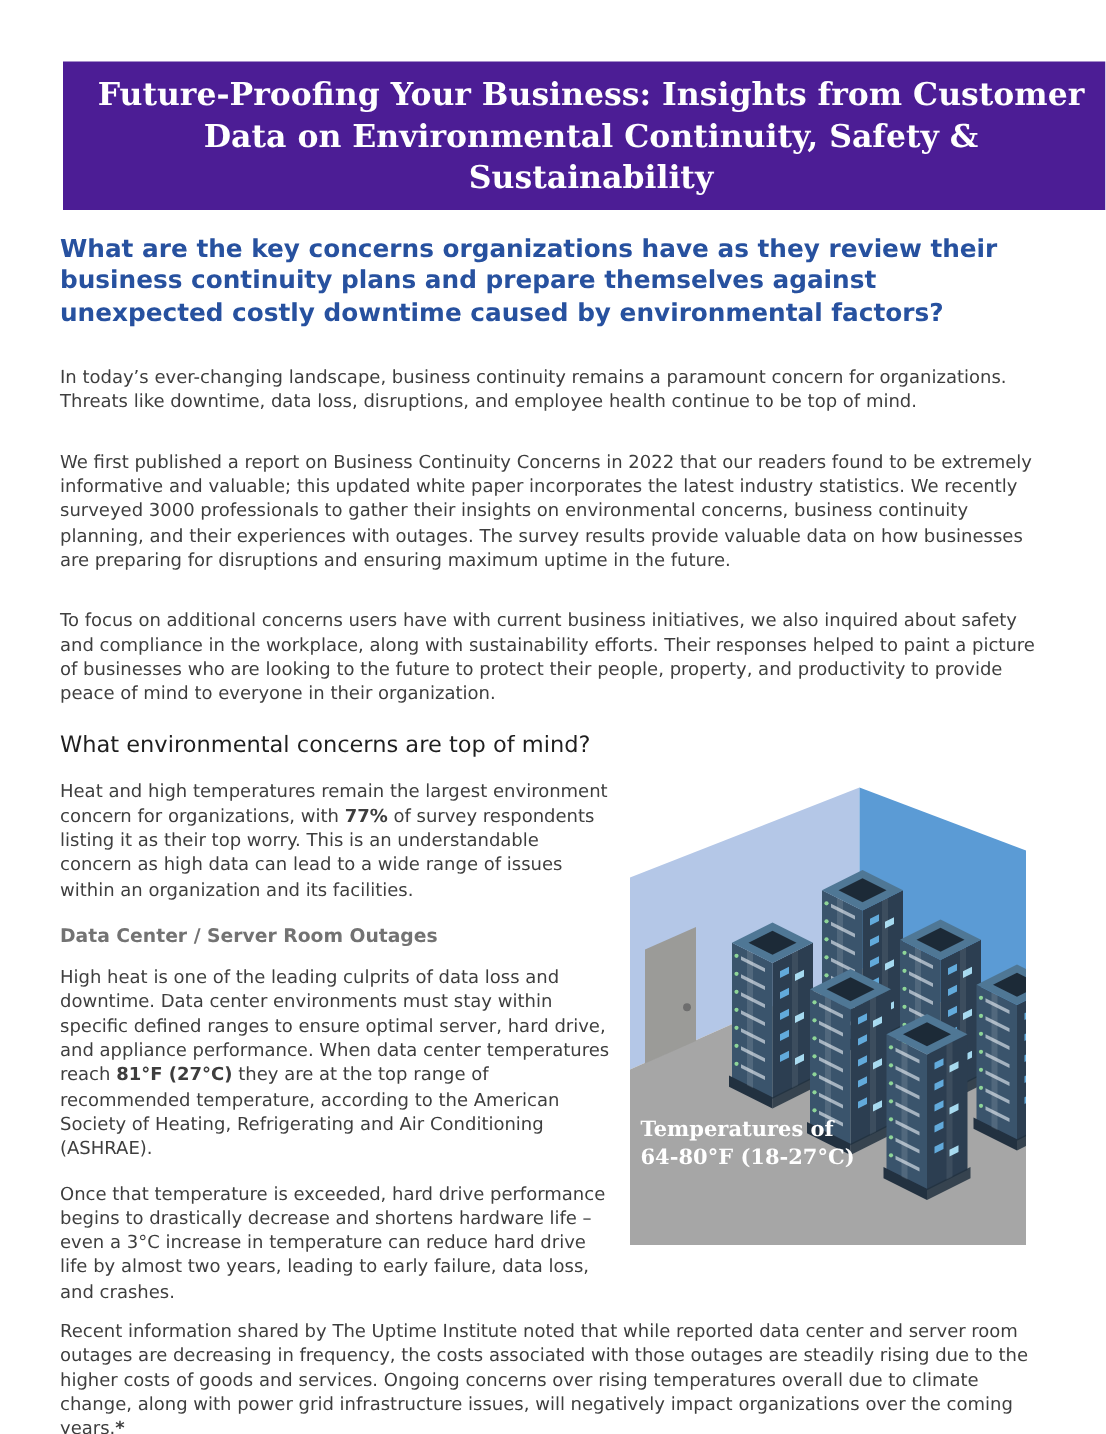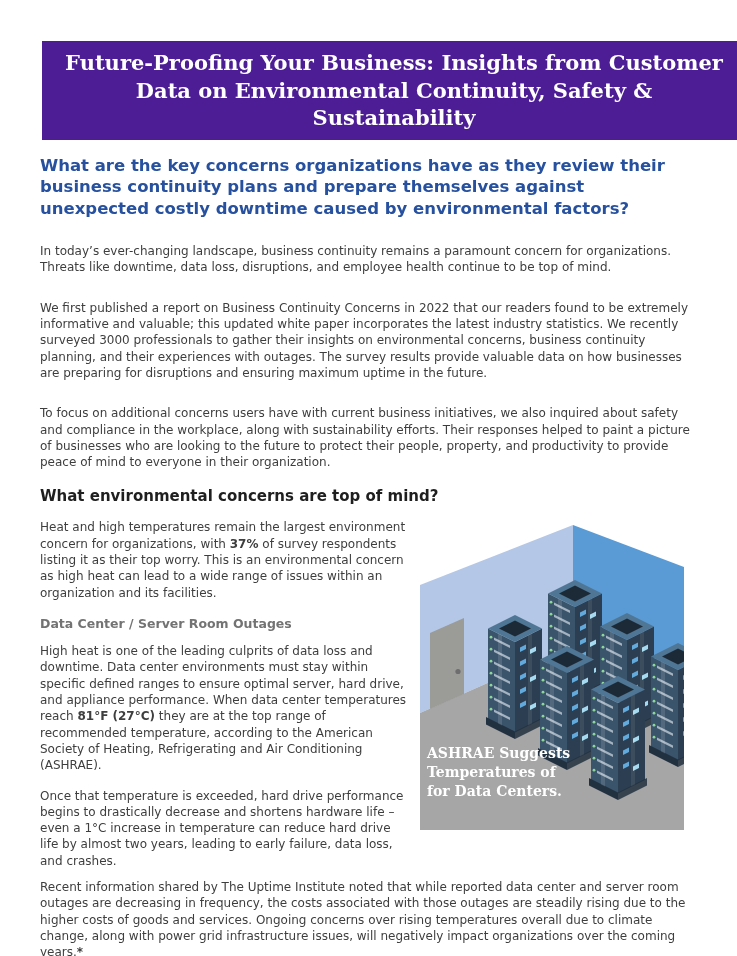--- a/index.html
+++ b/index.html
@@ -17,21 +17,21 @@
   }
   .banner h1 {
     margin:0; font-family:"DejaVu Serif","Liberation Serif",serif;
     font-weight:700; font-size:21px; line-height:1.32;
   }
   .lead {
     margin:15px 70px 0 40px; color:#27519f;
     font-weight:700; font-size:16.5px; line-height:1.29;
   }
   p.body { margin:24px 40px 0 40px; font-size:12px; line-height:1.36; }
-  h2.section { margin:17px 40px 0 40px; font-size:15px; font-weight:700; color:#1f1f1f; }
+  h2.section { margin:17px 40px 0 40px; font-size:15px; font-weight:400; color:#1f1f1f; }
   h3.mini { margin:15px 0 0 0; font-size:12.5px; font-weight:700; color:#737373; }
   b { font-weight:700; }
   .columns { display:flex; align-items:flex-start; margin:12px 40px 0 40px; }
   .col-left { width:370px; flex:0 0 auto; }
   .col-left p { margin:12px 0 0 0; font-size:12px; line-height:1.36; }
   .col-left p.first { margin-top:2px; }
   .col-right { position:relative; width:264px; flex:0 0 auto; margin-left:10px; margin-top:6px; }
   .col-right svg { display:block; }
   .caption {
     position:absolute; left:7px; top:221px; width:190px;
@@ -51,27 +51,27 @@
   <div class="lead">What are the key concerns organizations have as they review their business continuity plans and prepare themselves against unexpected costly downtime caused by environmental factors?</div>
 
   <p class="body">In today’s ever-changing landscape, business continuity remains a paramount concern for organizations. Threats like downtime, data loss, disruptions, and employee health continue to be top of mind.</p>
   <p class="body">We first published a report on Business Continuity Concerns in 2022 that our readers found to be extremely informative and valuable; this updated white paper incorporates the latest industry statistics.  We recently surveyed 3000 professionals to gather their insights on environmental concerns, business continuity planning, and their experiences with outages.  The survey results provide valuable data on how businesses are preparing for disruptions and ensuring maximum uptime in the future.</p>
   <p class="body">To focus on additional concerns users have with current business initiatives, we also inquired about safety and compliance in the workplace, along with sustainability efforts. Their responses helped to paint a picture of businesses who are looking to the future to protect their people, property, and productivity to provide peace of mind to everyone in their organization.</p>
 
   <h2 class="section">What environmental concerns are top of mind?</h2>
 
   <div class="columns">
     <div class="col-left">
-      <p class="first"><span>Heat and high temperatures remain the largest environment concern for organizations, with </span><b>37%</b><span> of survey respondents listing it as their top worry. This is an environmental concern as high heat can lead to a wide range of issues within an organization and its facilities.</span></p>
+      <p class="first"><span>Heat and high temperatures remain the largest environment concern for organizations, with </span><b>77%</b><span> of survey respondents listing it as their top worry. This is an understandable concern as high data can lead to a wide range of issues within an organization and its facilities.</span></p>
 
       <h3 class="mini">Data Center / Server Room Outages</h3>
 
       <p><span>High heat is one of the leading culprits of data loss and downtime. Data center environments must stay within specific defined ranges to ensure optimal server, hard drive, and appliance performance. When data center temperatures reach </span><b>81°F (27°C)</b><span> they are at the top range of recommended temperature, according to the American Society of Heating, Refrigerating and Air Conditioning (ASHRAE).</span></p>
 
-      <p style="margin-top:14px">Once that temperature is exceeded, hard drive performance begins to drastically decrease and shortens hardware life – even a 1°C increase in temperature can reduce hard drive life by almost two years, leading to early failure, data loss, and crashes.</p>
+      <p style="margin-top:14px">Once that temperature is exceeded, hard drive performance begins to drastically decrease and shortens hardware life – even a 3°C increase in temperature can reduce hard drive life by almost two years, leading to early failure, data loss, and crashes.</p>
     </div>
 
     <div class="col-right">
       <svg width="264" height="307" viewBox="0 0 264 307">
         <defs>
           <g id="rack">
 
             <polygon points="0,27 27,13.5 27,104 0,117.5" fill="#2c3e51"></polygon>
 
             <polygon points="-27,13.5 0,27 0,117.5 -27,104" fill="#3a546c"></polygon>
@@ -132,23 +132,22 @@
         <use href="#rack" transform="translate(155,57)"></use>
         <use href="#rack" transform="translate(207,90)"></use>
         <use href="#rack" transform="translate(258,120)"></use>
 
         <use href="#rack" transform="translate(95,92)"></use>
         <use href="#rack" transform="translate(147,123)"></use>
         <use href="#rack" transform="translate(198,153)"></use>
       </svg>
 
       <div class="caption">
-        <div>ASHRAE Suggests</div>
         <div>Temperatures of</div>
-        <div>for Data Centers.</div>
+        <div>64-80°F (18-27°C)</div>
       </div>
     </div>
   </div>
 
   <p class="body" style="margin-top:10px"><span>Recent information shared by The Uptime Institute noted that while reported data center and server room outages are decreasing in frequency, the costs associated with those outages are steadily rising due to the higher costs of goods and services. Ongoing concerns over rising temperatures overall due to climate change, along with power grid infrastructure issues, will negatively impact organizations over the coming years.</span><b>*</b></p>
 
   <h3 class="mini" style="margin:17px 40px 0 36px">Cold Storage Concerns</h3>
 
 </div>
 

